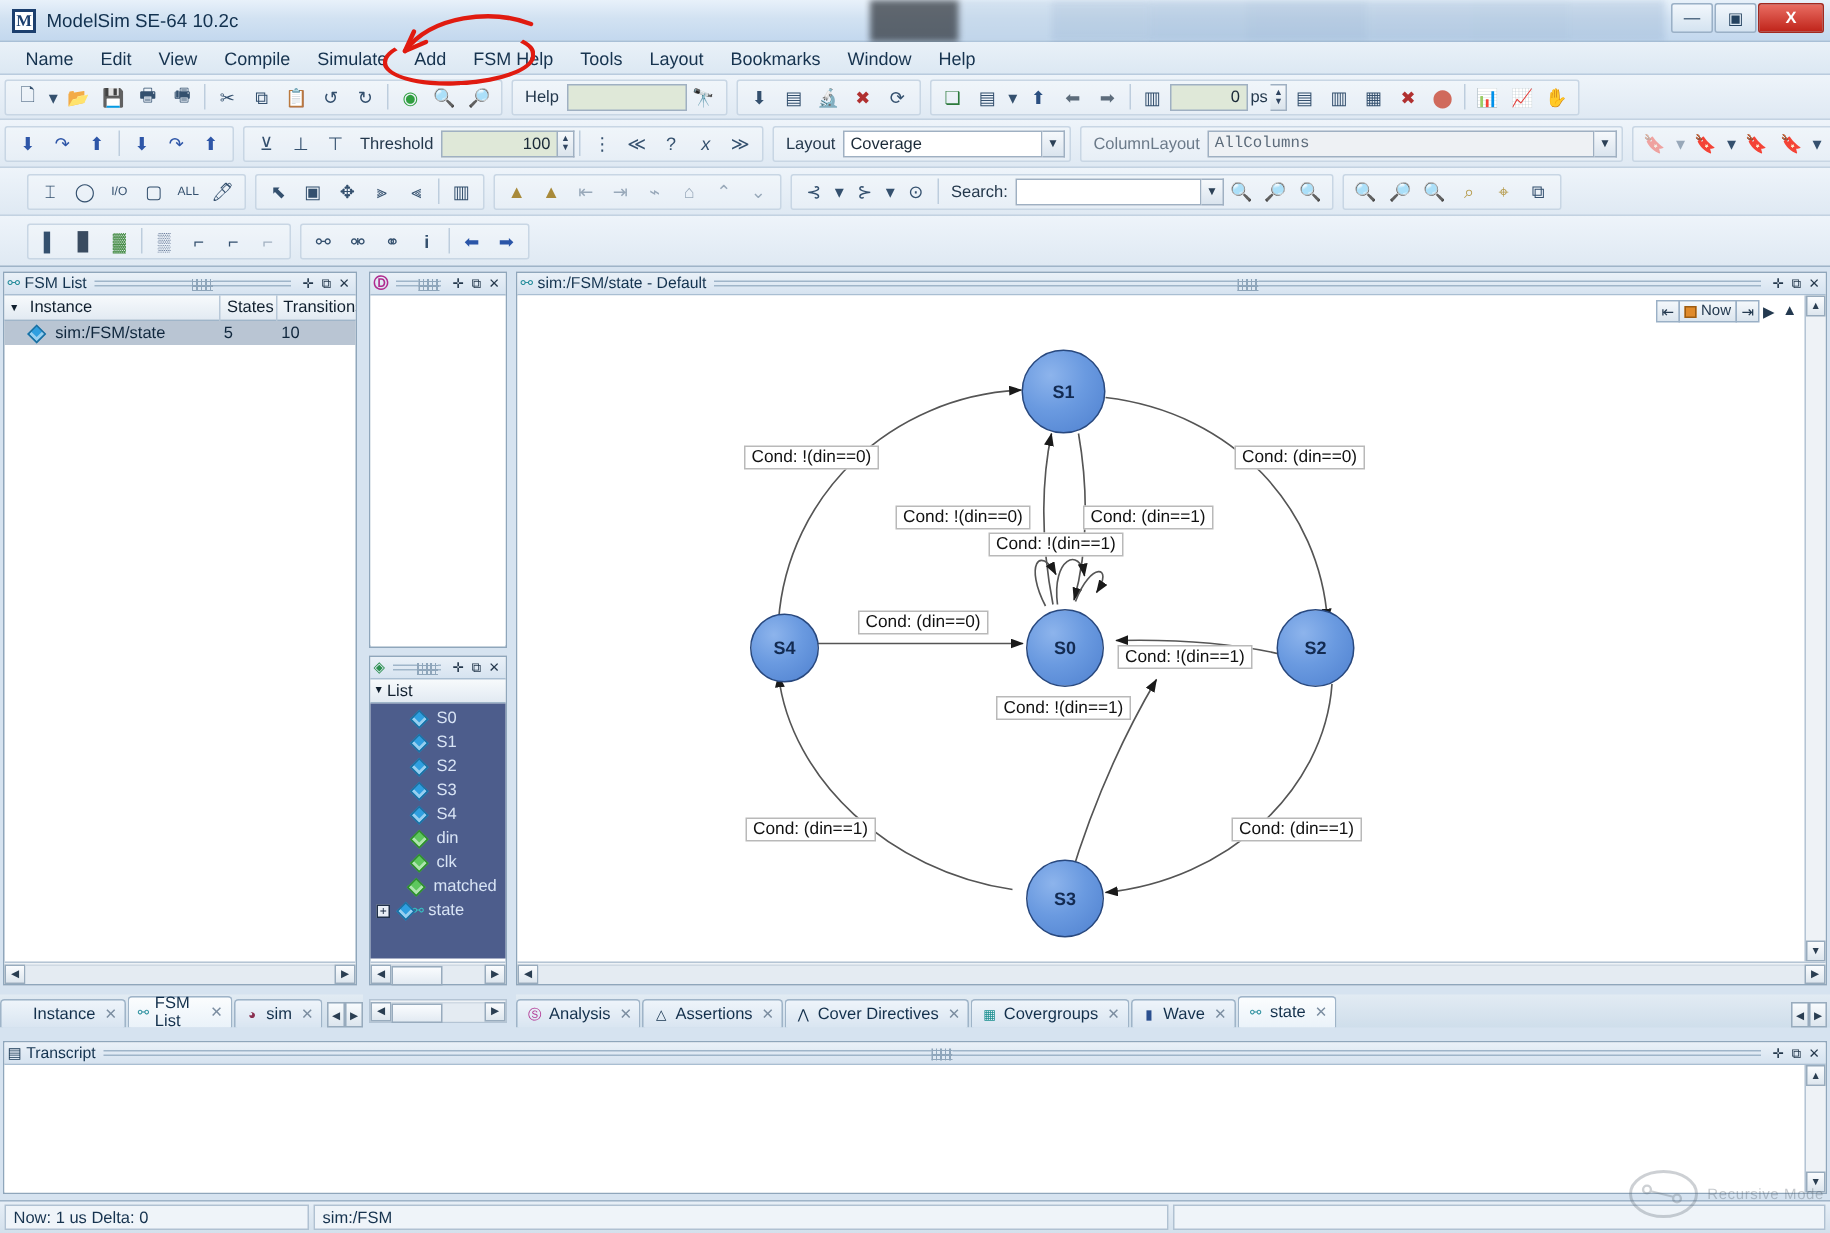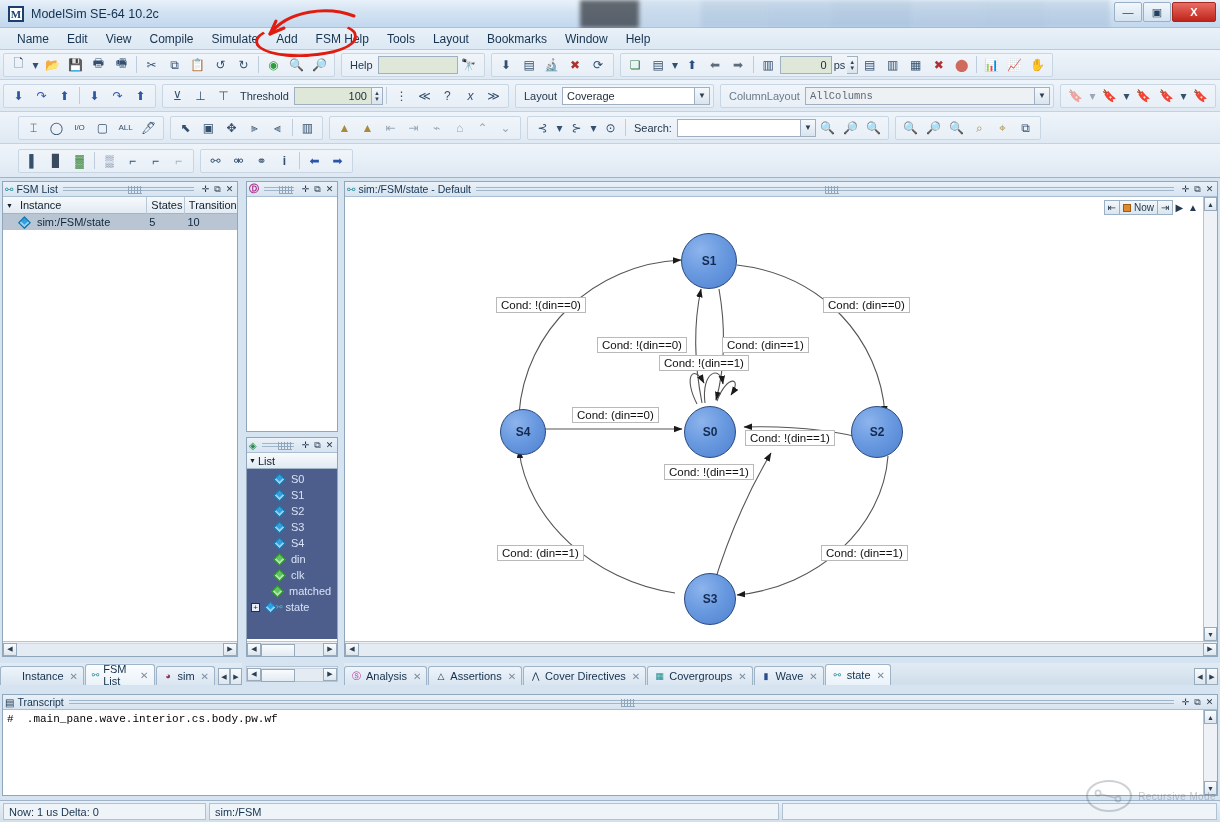--- a/index.html
+++ b/index.html
@@ -391,21 +391,21 @@
     <div class="ticon" style="font-style:italic">x</div>
     <div class="ticon">≫</div>
   </div>
   <div class="tgroup">
     <span class="tlabel">Layout</span>
     <div class="tfield white" style="width:133px">Coverage</div>
     <div class="combo-arrow">▼</div>
   </div>
   <div class="tgroup">
     <span class="tlabel" style="color:#6b7a89">ColumnLayout</span>
-    <div class="tfield grey" style="width:230px">AllColumns</div>
+    <div class="tfield grey" style="width:258px">AllColumns</div>
     <div class="combo-arrow">▼</div>
   </div>
   <div class="tgroup">
     <div class="ticon" style="opacity:.45">🔖</div>
     <div class="ticon" style="width:9px;opacity:.45">▾</div>
     <div class="ticon">🔖</div>
     <div class="ticon" style="width:9px">▾</div>
     <div class="ticon">🔖</div>
     <div class="ticon">🔖</div>
     <div class="ticon" style="width:9px">▾</div>
@@ -766,21 +766,20 @@
     <span style="font-size:10px">▤</span>
     <span class="htitle">Transcript</span>
     <span class="rule">
         <span class="grip"></span>
       </span>
     <span class="hbtn">✛</span>
     <span class="hbtn">⧉</span>
     <span class="hbtn">✕</span>
   </div>
   <div class="body">
-    <div>#  .main_pane.wave.interior.cs.body.pw.wf</div>
     <div></div>
   </div>
   <div id="tr-vscroll">
     <div class="sbtn" style="width:13px;height:14px">▲</div>
     <div style="position:absolute;bottom:0;width:13px">
       <div class="sbtn" style="width:13px;height:14px">▼</div>
     </div>
   </div>
 </div>
 

